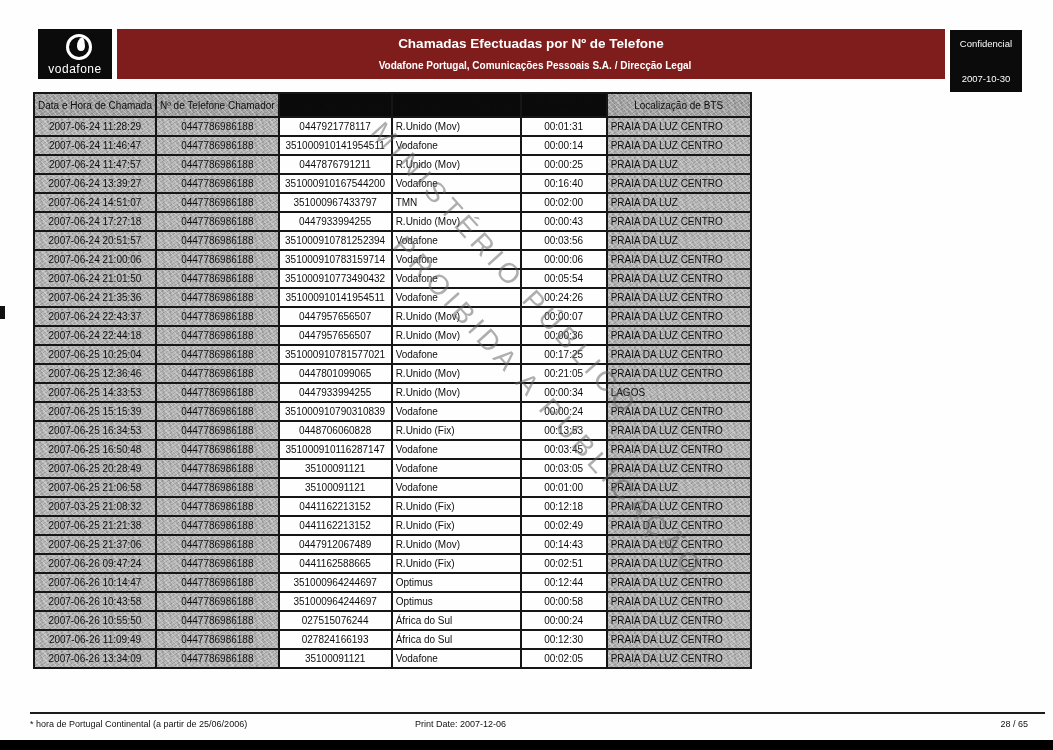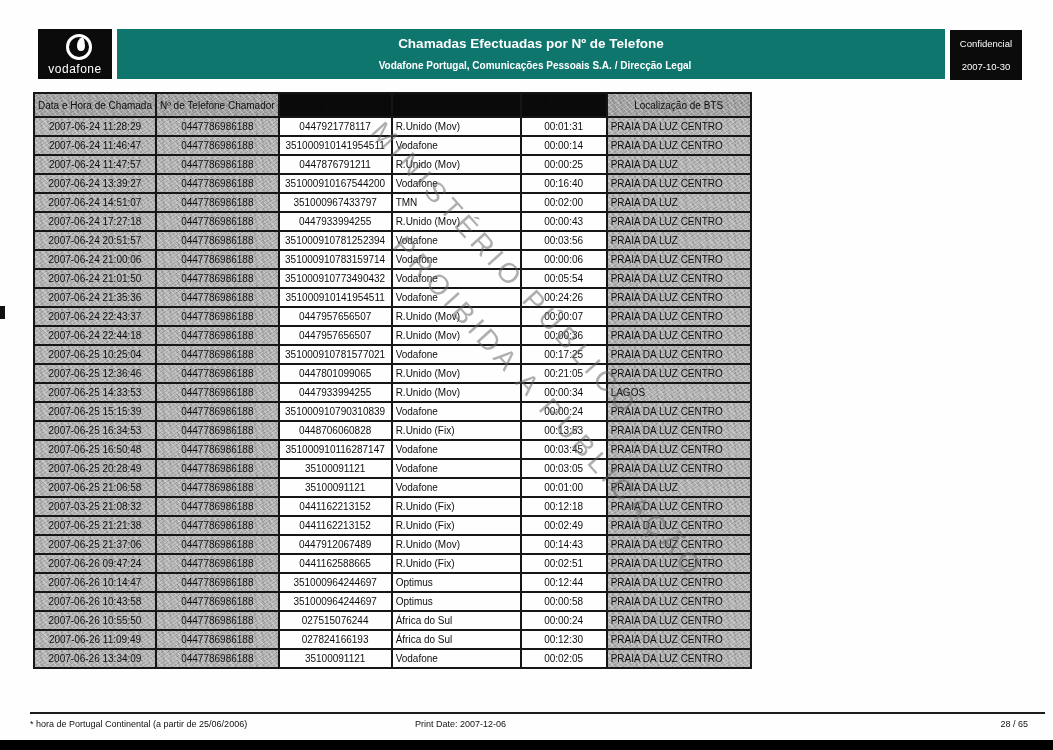--- a/index.html
+++ b/index.html
@@ -11,28 +11,28 @@
   
   .logo-box {
     position:absolute; left:38px; top:29px; width:74px; height:50px;
     background:#0b0b0b; display:flex; flex-direction:column;
     align-items:center; justify-content:flex-end; padding-bottom:3px;
   }
   .logo-mark { position:absolute; top:3px; left:26px; }
   .logo-text { color:#fff; font-size:12px; letter-spacing:.5px; }
   .banner {
     position:absolute; left:117px; top:29px; width:828px; height:50px;
-    background:#0f766e; color:#fff; text-align:center;
+    background:#7f1d1d; color:#fff; text-align:center;
     display:flex; flex-direction:column; justify-content:space-between;
     padding:7px 0 8px 0;
   }
   .banner .title { font-size:13.5px; font-weight:bold; }
   .banner .subtitle { font-size:10px; font-weight:bold;margin-left:8px; }
   .conf-box {
-    position:absolute; left:950px; top:30px; width:72px; height:50px;
+    position:absolute; left:950px; top:30px; width:72px; height:62px;
     background:#0b0b0b; color:#fff; font-size:9.5px; text-align:center;
     display:flex; flex-direction:column; justify-content:space-between;
     padding:8px 2px 8px 2px;
   }
   
   table.calls {
     position:absolute; left:33px; top:92px; border-collapse:collapse;
     table-layout:fixed; z-index:1;
   }
   table.calls th, table.calls td {

